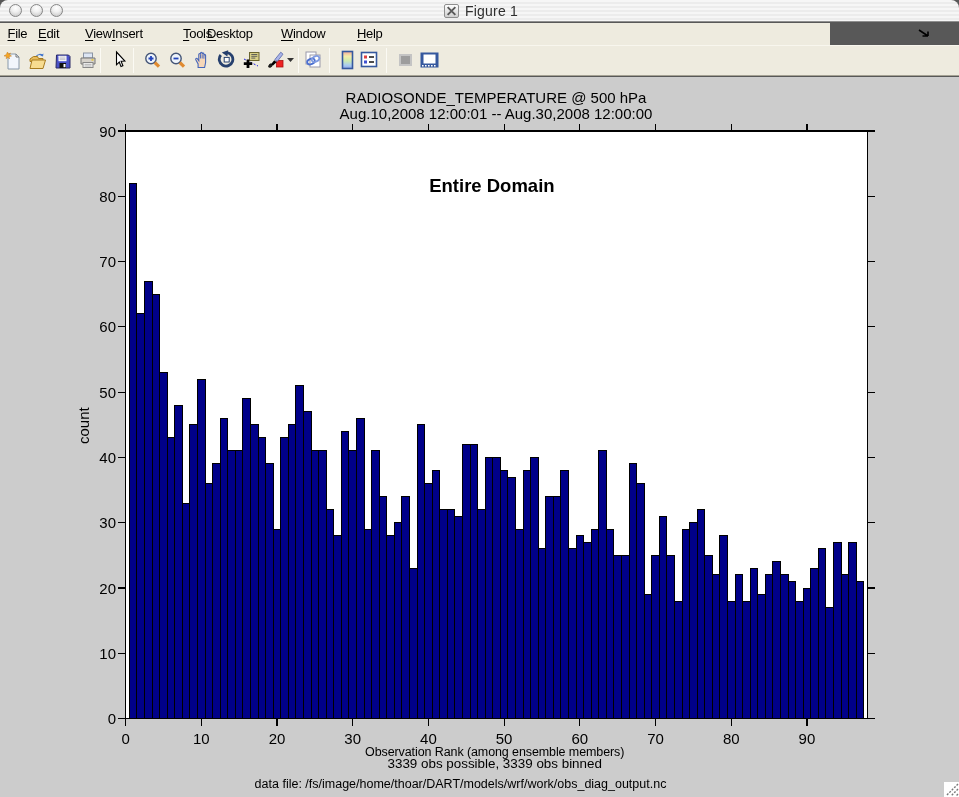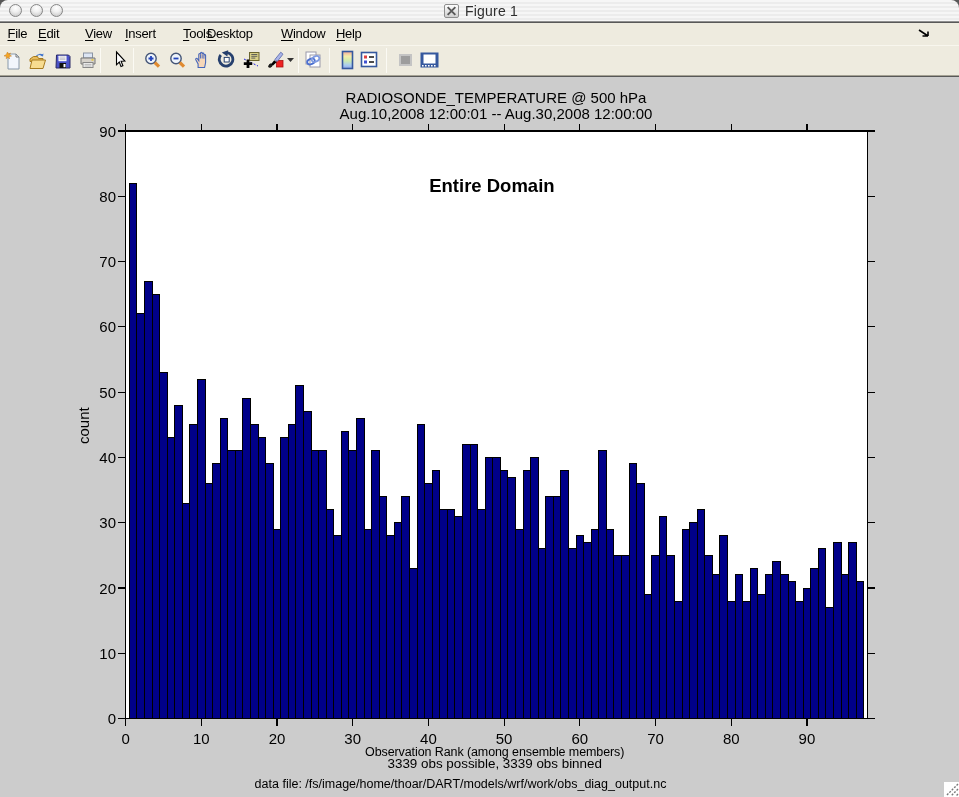--- a/index.html
+++ b/index.html
@@ -8,21 +8,21 @@
  border-radius:8px 8px 0 0;
  background:repeating-linear-gradient(to bottom,#f6f6f6 0px,#f6f6f6 2px,#ececec 2px,#ececec 4px);
  border-bottom:1px solid #8f8f8f;}
 .tlight{position:absolute;top:4px;width:13px;height:13px;border-radius:50%;
  border:1px solid #868686;
  background:radial-gradient(circle at 50% 28%,#ffffff 0%,#efefef 42%,#d6d6d6 72%,#c2c2c2 100%);}
 #ttl{position:absolute;left:465px;top:3px;font-size:14px;color:#2f2f2f;letter-spacing:0.2px;}
 #xicon{position:absolute;left:444px;top:4px;width:15px;height:14px;border:1px solid #8e8e8e;border-radius:2px;
  background:linear-gradient(to bottom,#fdfdfd,#cfcfcf);}
 
-#menubar{position:absolute;left:0;top:23px;width:959px;height:22px;background:#eeebdf;font-size:13px;color:#000;}
+#menubar{position:absolute;left:0;top:23px;width:830px;height:22px;background:#eeebdf;font-size:13px;color:#000;}
 #menubar .mi{position:absolute;top:3px;letter-spacing:-0.3px;}
 #menubar .mi u{text-decoration-thickness:1px;text-underline-offset:2px;}
 
 #toolbar{position:absolute;left:0;top:45px;width:959px;height:31px;background:#eeebdf;border-top:1px solid #f8f6ee;border-bottom:1px solid #a5a294;}
 .tsep{position:absolute;top:2px;width:1px;height:25px;background:#a9a697;border-right:1px solid #fbfaf4;}
 
 #canvas{position:absolute;left:0;top:77px;width:959px;height:720px;background:#cccccc;}
 #grip{position:absolute;right:0;bottom:0;width:15px;height:15px;background:#fff;}
 </style></head>
 <body>
@@ -33,25 +33,25 @@
   <div class="tlight" style="left:50px"></div>
   <svg id="xicon" viewBox="0 0 15 14">
         <path d="M3 2.5 L12 11.5 M12 2.5 L3 11.5" stroke="#5a5a5a" stroke-width="2.2"></path>
       </svg>
   <div id="ttl">Figure 1</div>
  </div>
  <div id="menubar">
   <span class="mi" style="left:7.5px"><u>F</u>ile</span>
   <span class="mi" style="left:38px"><u>E</u>dit</span>
   <span class="mi" style="left:85px"><u>V</u>iew</span>
-  <span class="mi" style="left:125px"><u>I</u>nsert</span>
+  <span class="mi" style="left:112px"><u>I</u>nsert</span>
   <span class="mi" style="left:183px"><u>T</u>ools</span>
   <span class="mi" style="left:207px"><u>D</u>esktop</span>
   <span class="mi" style="left:281px"><u>W</u>indow</span>
-  <span class="mi" style="left:336px"><u>H</u>elp</span>
+  <span class="mi" style="left:357px"><u>H</u>elp</span>
   <svg style="position:absolute;left:918px;top:6px" width="14" height="10" viewBox="0 0 14 10">
         <path d="M1 1 L10 7 M10 7 L10 2.5 M10 7 L4.5 7" stroke="#000" stroke-width="1.6" fill="none"></path>
       </svg>
  </div>
  <div id="toolbar">
 <svg style="position:absolute;left:4px;top:5px" width="18" height="20" viewBox="0 0 18 20">
         <path d="M4 3 h8 l3 3 v12 h-11 z" fill="#f2f6fc" stroke="#8899aa" stroke-width="1"></path>
 <path d="M12 3 v3 h3" fill="none" stroke="#777" stroke-width="1"></path>
 <path d="M3.5 1 l1 2 2-1 -1 2 2 1 -2.4 .6 .4 2.4 -1.7-1.7 -1.6 1.4 .3-2.4 -2.5-.4 2.2-1.2 z" fill="#f6a623" stroke="#c87d1a" stroke-width="0.5"></path>
       </svg>

